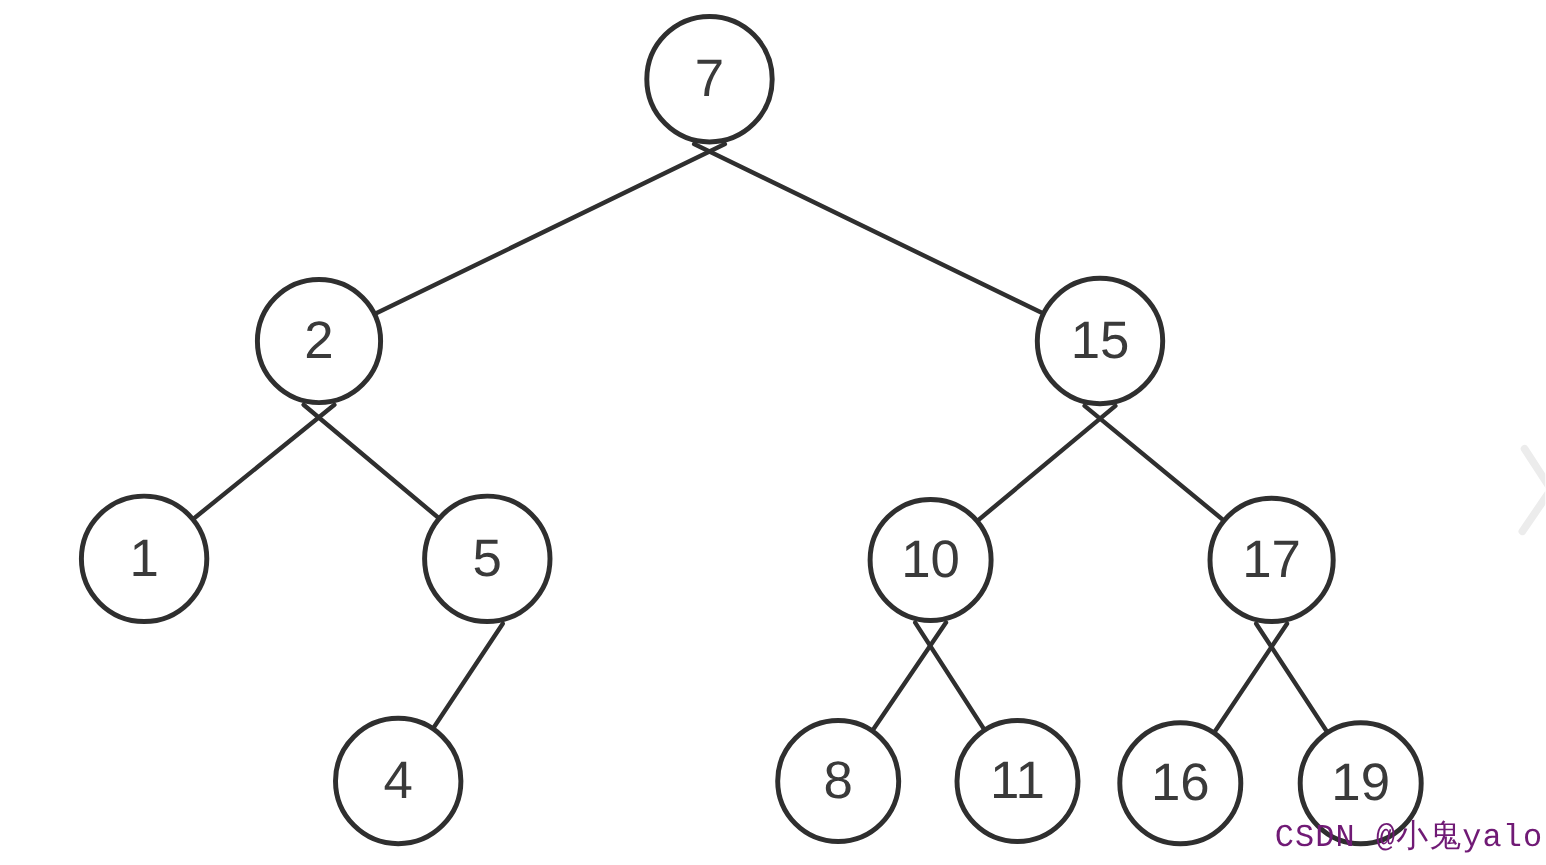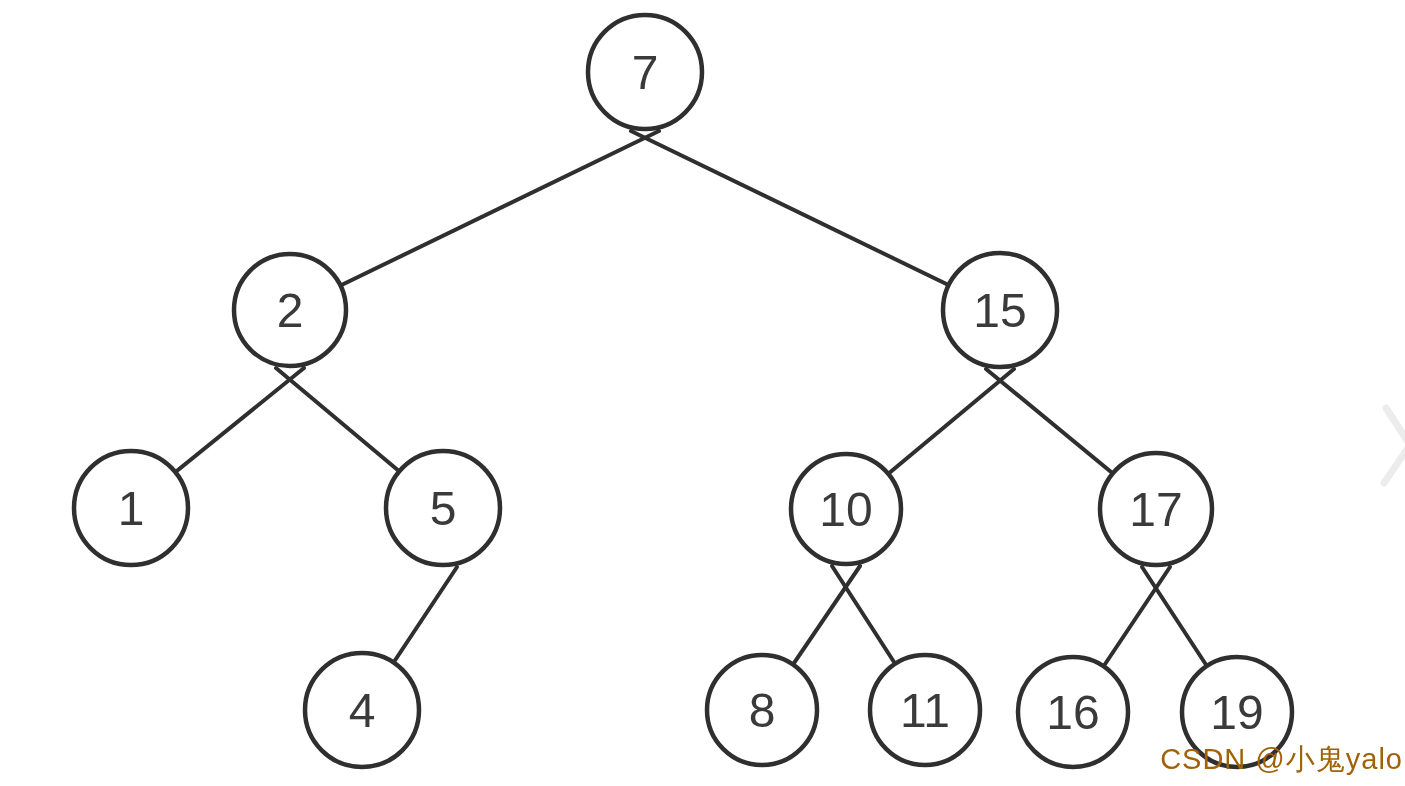--- a/index.html
+++ b/index.html
@@ -108,15 +108,15 @@
       <g>
         <circle cx="1237" cy="712" r="55" fill="#ffffff" stroke="#2f2f2f" stroke-width="4.5"></circle>
         <text x="1237" y="712" text-anchor="middle" dominant-baseline="central">19</text>
       </g>
     </svg>
 
   <svg class="next-chevron" viewBox="0 0 40 100">
     <polyline points="14,13 38,50 12,88" fill="none" stroke-width="7" stroke-linecap="round" stroke-linejoin="round" stroke="#ececec"></polyline>
   </svg>
 
-  <div class="watermark" style="color: #a16207;">CSDN @小鬼yalo</div>
+  <div class="watermark" style="color: #701a75; font-family: Liberation Mono, monospace;">CSDN @小鬼yalo</div>
 
 </div>
 
 </body></html>

